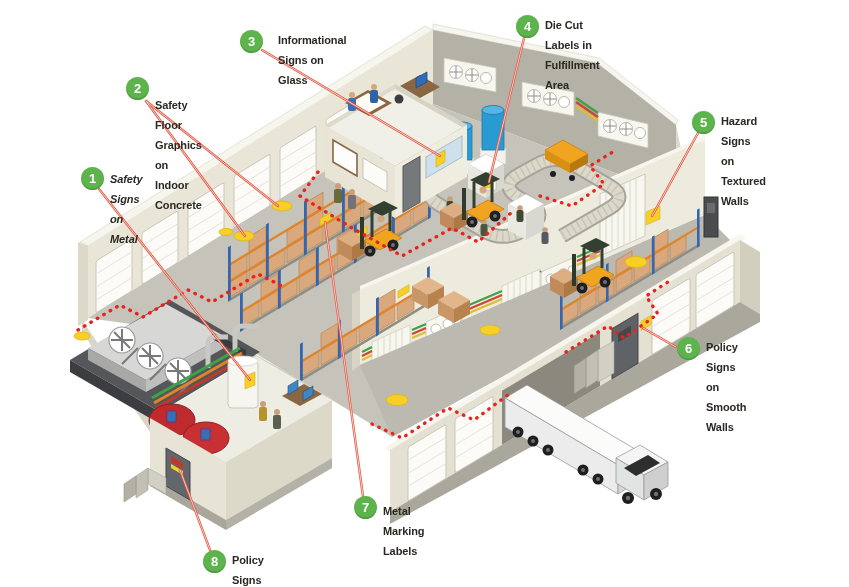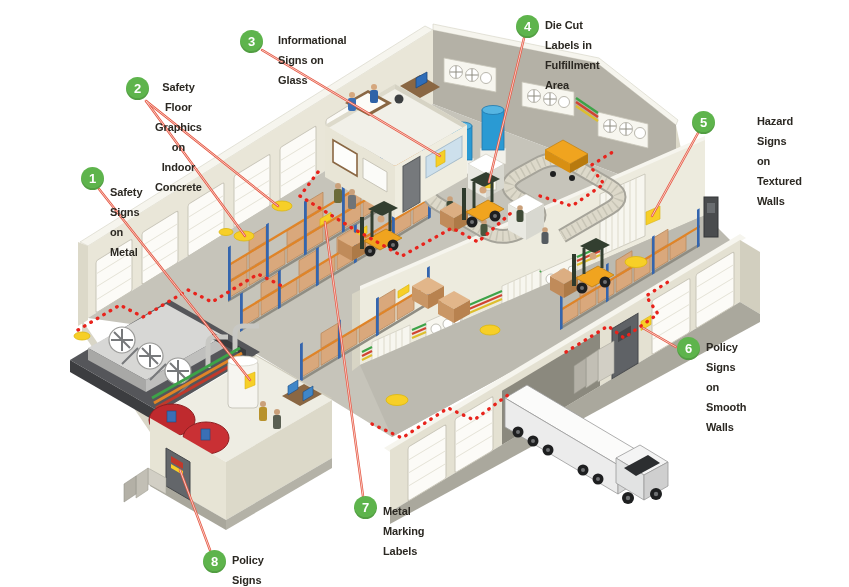--- a/index.html
+++ b/index.html
@@ -578,41 +578,41 @@
       <line x1="698" y1="133" x2="652" y2="216"></line>
       <line x1="676" y1="347" x2="643" y2="328"></line>
       <line x1="363" y1="496" x2="325" y2="222"></line>
       <line x1="210" y1="550" x2="180" y2="470"></line>
     </g>
   </g>
 </svg>
 
 <div class="callout" style="left:0;top:0;">
   <div class="num" style="left:81px;top:167px;">1</div>
-  <div class="txt" style="left:110px;top:182px;">Safety Signs
+  <div class="txt" style="left:110px;top:169px;font-style:italic;">Safety Signs
 on Metal</div>
 </div>
 <div class="callout" style="left:0;top:0;">
   <div class="num" style="left:126px;top:77px;">2</div>
-  <div class="txt" style="left:155px;top:77px;text-align:center;">Safety Floor Graphics
+  <div class="txt" style="left:155px;top:95px;">Safety Floor Graphics
 on Indoor Concrete</div>
 </div>
 <div class="callout" style="left:0;top:0;">
   <div class="num" style="left:240px;top:30px;">3</div>
   <div class="txt" style="left:278px;top:30px;">Informational
 Signs on Glass</div>
 </div>
 <div class="callout" style="left:0;top:0;">
   <div class="num" style="left:516px;top:15px;">4</div>
   <div class="txt" style="left:545px;top:15px;">Die Cut Labels in
 Fulfillment Area</div>
 </div>
 <div class="callout" style="left:0;top:0;">
   <div class="num" style="left:692px;top:111px;">5</div>
-  <div class="txt" style="left:721px;top:111px;margin-left:36px;">Hazard Signs on
+  <div class="txt" style="left:721px;top:111px;">Hazard Signs on
 Textured Walls</div>
 </div>
 <div class="callout" style="left:0;top:0;">
   <div class="num" style="left:677px;top:337px;">6</div>
   <div class="txt" style="left:706px;top:337px;">Policy Signs on
 Smooth Walls</div>
 </div>
 <div class="callout" style="left:0;top:0;">
   <div class="num" style="left:354px;top:496px;">7</div>
   <div class="txt" style="left:383px;top:501px;">Metal Marking Labels</div>

